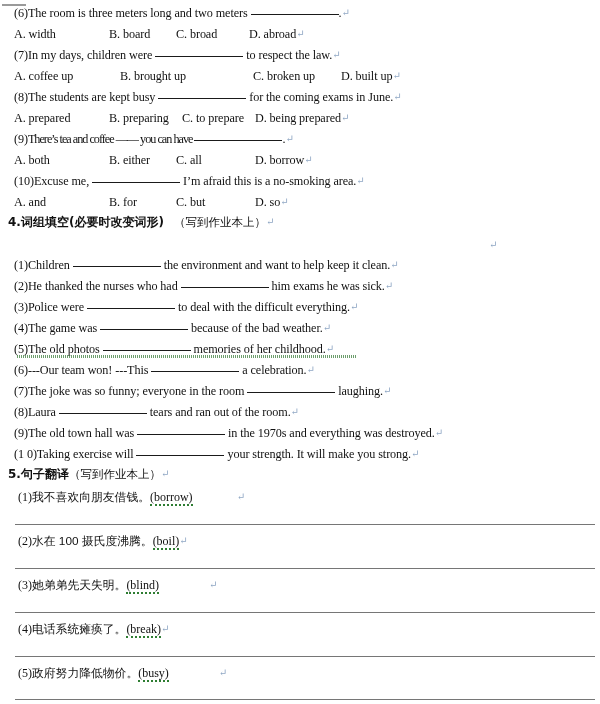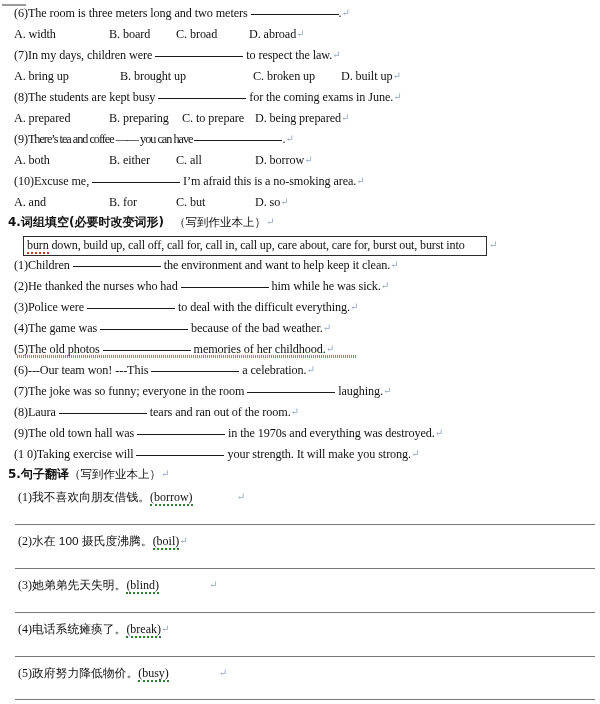--- a/index.html
+++ b/index.html
@@ -143,21 +143,21 @@
     <span>(6)</span><span>The room is three meters long and two meters </span><span class="blank w-big"></span><span>.</span><span class="pilcrow">↵</span>
   </div>
   <div class="line opt-row" style="top:27px;">
     <span class="opt" style="width:95px">A. width</span><span class="opt" style="width:67px">B. board</span><span class="opt" style="width:73px">C. broad</span><span class="opt">D. abroad</span><span class="pilcrow">↵</span>
   </div>
 
   <div class="line q-stem" style="top:48px;">
     <span>(7)</span><span>In my days, children were </span><span class="blank w-big"></span><span> to respect the law.</span><span class="pilcrow">↵</span>
   </div>
   <div class="line opt-row" style="top:69px;">
-    <span class="opt" style="width:106px">A. bring up</span><span class="opt" style="width:133px">B. brought up</span><span class="opt" style="width:88px">C. broken up</span><span class="opt">D. built up</span><span class="pilcrow">↵</span>
+    <span class="opt" style="width:106px">A. coffee up</span><span class="opt" style="width:133px">B. brought up</span><span class="opt" style="width:88px">C. broken up</span><span class="opt">D. built up</span><span class="pilcrow">↵</span>
   </div>
 
   <div class="line q-stem" style="top:90px;">
     <span>(8)</span><span>The students are kept busy </span><span class="blank w-big"></span><span> for the coming exams in June.</span><span class="pilcrow">↵</span>
   </div>
   <div class="line opt-row" style="top:111px;">
     <span class="opt" style="width:95px">A. prepared</span><span class="opt" style="width:73px">B. preparing</span><span class="opt" style="width:73px">C. to prepare</span><span class="opt">D. being prepared</span><span class="pilcrow">↵</span>
   </div>
 
   <div class="line q-stem" style="top:132px;">
@@ -171,31 +171,28 @@
     <span>(10)</span><span>Excuse me, </span><span class="blank w-big"></span><span> I’m afraid this is a no-smoking area.</span><span class="pilcrow">↵</span>
   </div>
   <div class="line opt-row" style="top:195px;">
     <span class="opt" style="width:95px">A. and</span><span class="opt" style="width:67px">B. for</span><span class="opt" style="width:79px">C. but</span><span class="opt">D. so</span><span class="pilcrow">↵</span>
   </div>
 
   <div class="sec-head" style="top:214px;">
     <span class="cn-bold">4.词组填空(必要时改变词形)</span><span class="spacer-inline" style="width:10px"></span><span class="cn-reg">（写到作业本上）</span><span class="pilcrow">↵</span>
   </div>
 
-  <div class="wordbank">
-    <span class="wb-err">burn</span><span> down, build up, call off, call for, call in, call up, care about, care for, burst out, burst into</span>
-  </div>
   <span class="pilcrow" style="position:absolute;left:489px;top:239px;">↵</span>
 
   <div class="line q-stem" style="top:258px;">
     <span>(1)</span><span>Children </span><span class="blank w-big"></span><span> the environment and want to help keep it clean.</span><span class="pilcrow">↵</span>
   </div>
 
   <div class="line q-stem" style="top:279px;">
-    <span>(2)</span><span>He thanked the nurses who had </span><span class="blank w-big"></span><span> him while he was sick.</span><span class="pilcrow">↵</span>
+    <span>(2)</span><span>He thanked the nurses who had </span><span class="blank w-big"></span><span> him exams he was sick.</span><span class="pilcrow">↵</span>
   </div>
 
   <div class="line q-stem" style="top:300px;">
     <span>(3)</span><span>Police were </span><span class="blank w-big"></span><span> to deal with the difficult everything.</span><span class="pilcrow">↵</span>
   </div>
 
   <div class="line q-stem" style="top:321px;">
     <span>(4)</span><span>The game was </span><span class="blank w-big"></span><span> because of the bad weather.</span><span class="pilcrow">↵</span>
   </div>
 

